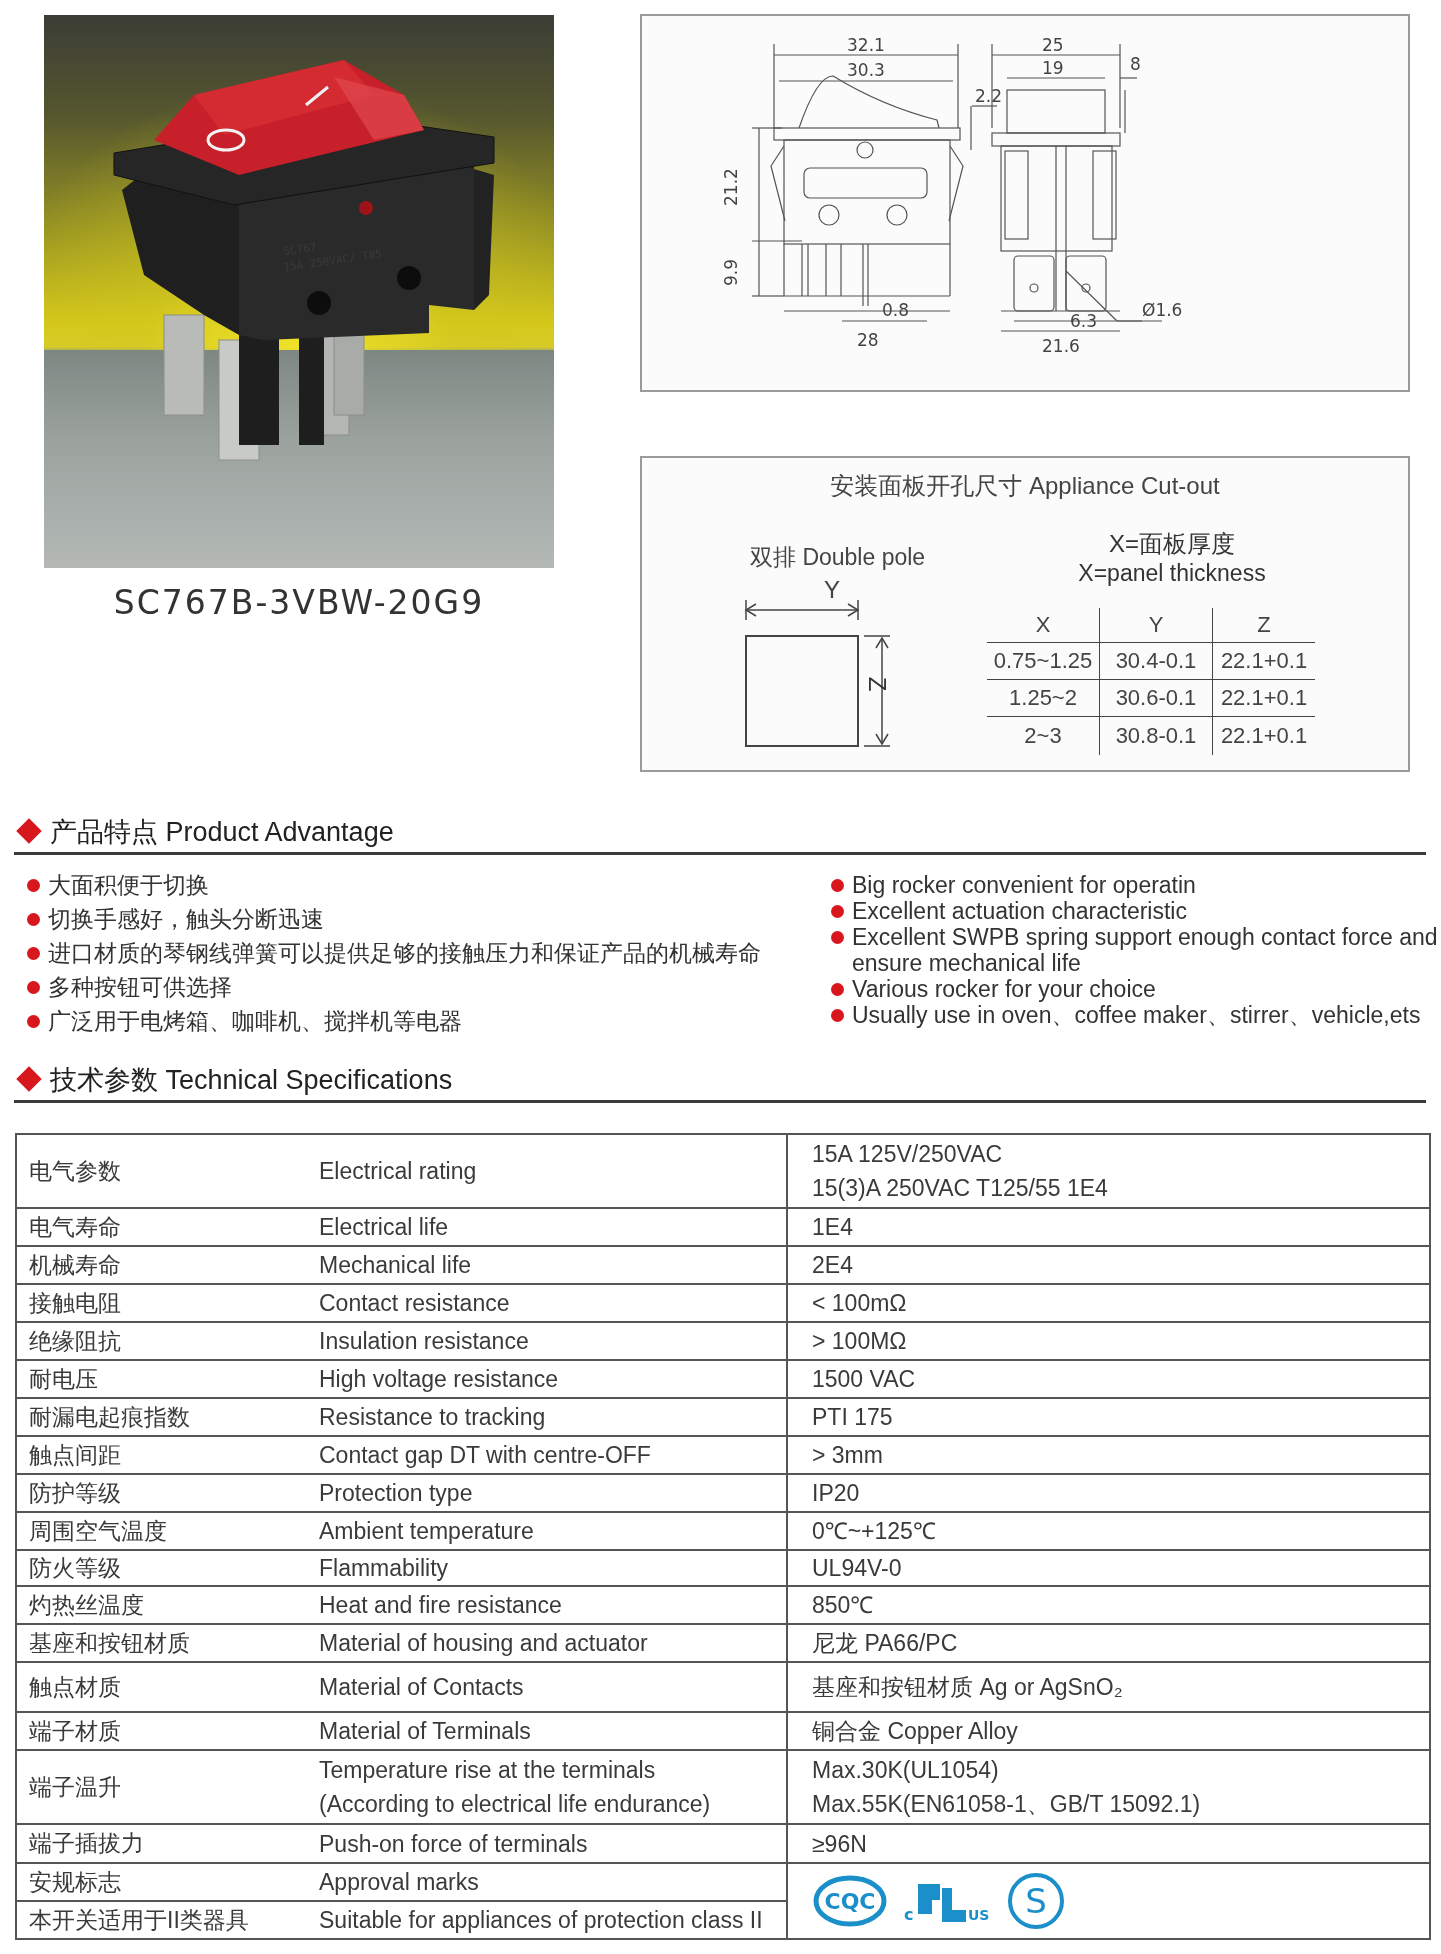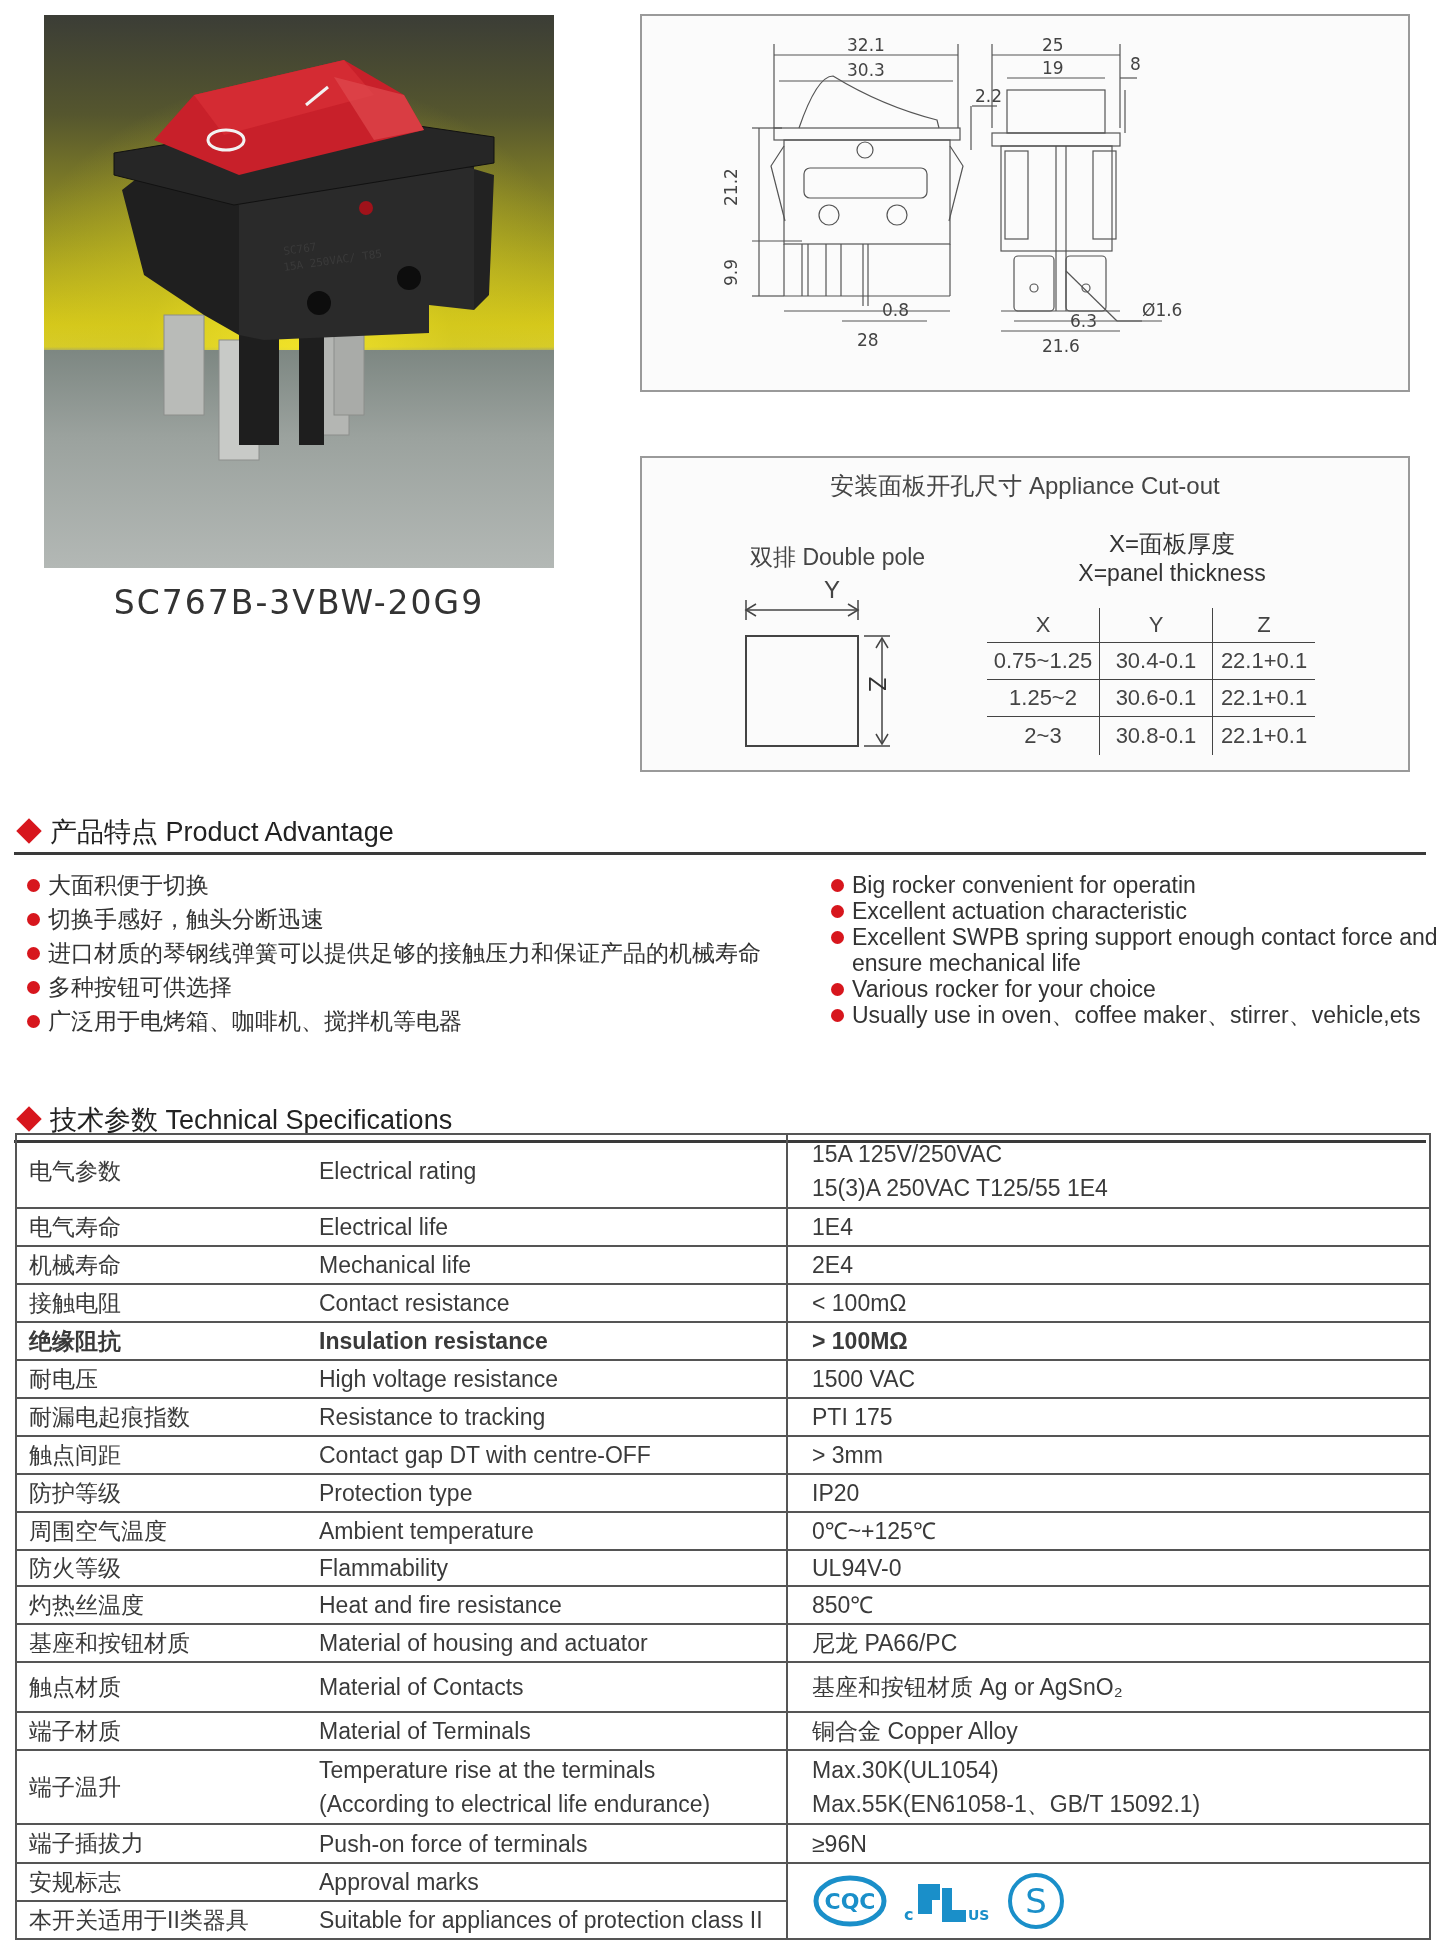--- a/index.html
+++ b/index.html
@@ -221,21 +221,21 @@
 </ul>
 
 <ul class="abs adv-list adv-en" style="left:830px;top:872px;width:610px;">
   <li>Big rocker convenient for operatin</li>
   <li>Excellent actuation characteristic</li>
   <li>Excellent SWPB spring support enough contact force and ensure mechanical life</li>
   <li>Various rocker for your choice</li>
   <li>Usually use in oven、coffee maker、stirrer、vehicle,ets</li>
 </ul>
 
-<div class="abs sec-head" style="top:1100px;">
+<div class="abs sec-head" style="top:1060px;">
   <span class="diamond"></span>
   <span class="title">技术参数 Technical Specifications</span>
 </div>
 
 <table class="spec">
   <tbody id="spec-body">
       <tr style="height: 74px;">
         <td class="c0">电气参数</td>
         <td class="c1 cell-lines">
           <div>Electrical rating</div>
@@ -265,21 +265,21 @@
       </tr>
       <tr style="height: 38px;">
         <td class="c0">接触电阻</td>
         <td class="c1 cell-lines">
           <div>Contact resistance</div>
         </td>
         <td class="c2 cell-lines">
           <div>&lt; 100mΩ</div>
         </td>
       </tr>
-      <tr style="height: 38px; font-weight: bold;">
+      <tr style="height: 38px;">
         <td class="c0">绝缘阻抗</td>
         <td class="c1 cell-lines">
           <div>Insulation resistance</div>
         </td>
         <td class="c2 cell-lines">
           <div>&gt; 100MΩ</div>
         </td>
       </tr>
       <tr style="height: 38px;">
         <td class="c0">耐电压</td>

